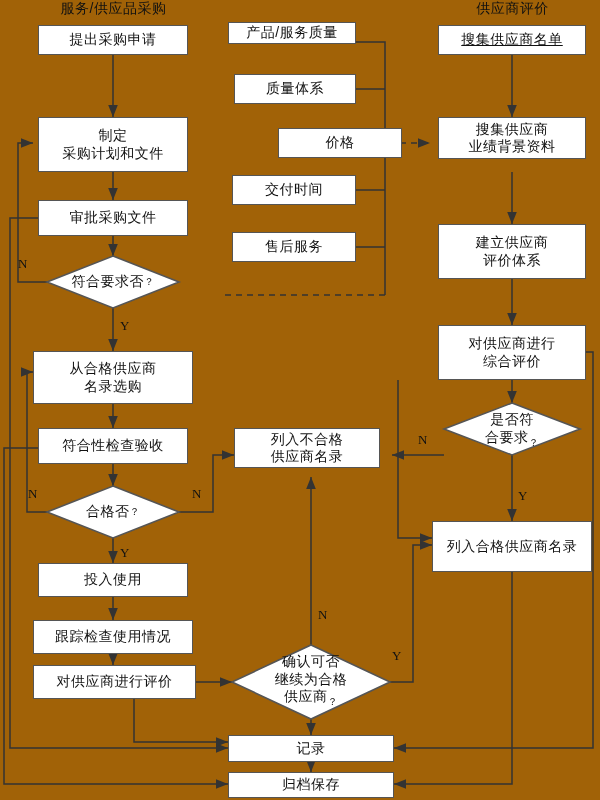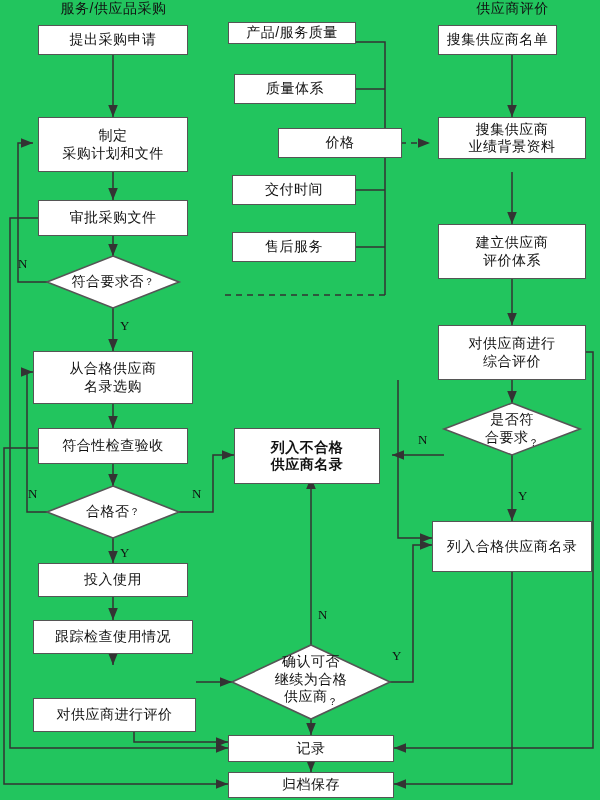--- a/index.html
+++ b/index.html
@@ -1,17 +1,17 @@
 <!DOCTYPE html>
 <html><head>
 <meta charset="utf-8">
 <style>
   html,body{margin:0;padding:0;background:#ffffff;}
   body{width:600px;height:800px;font-family:"Liberation Sans","DejaVu Sans",sans-serif;}
-  #stage{position:relative;width:600px;height:800px;overflow:hidden;background:#22c55e;}
+  #stage{position:relative;width:600px;height:800px;overflow:hidden;background:#a16207;}
   svg.wires{position:absolute;left:0;top:0;width:600px;height:800px;}
   .col-title{
     position:absolute;font-size:14px;color:#111;white-space:nowrap;
     text-align:center;letter-spacing:0.5px;
   }
   .node{
     position:absolute;box-sizing:border-box;
     border:1.6px solid #555;background:#fff;
     display:flex;align-items:center;justify-content:center;
     text-align:center;font-size:14px;color:#111;line-height:1.25;
@@ -151,21 +151,21 @@
   </div>
 
   <div class="node" style="left:38px;top:563px;width:150px;height:34px;">
     <span>投入使用</span>
   </div>
 
   <div class="node" style="left:33px;top:620px;width:160px;height:34px;">
     <span>跟踪检查使用情况</span>
   </div>
 
-  <div class="node" style="left:33px;top:665px;width:163px;height:34px;margin-top:33px;">
+  <div class="node" style="left:33px;top:665px;width:163px;height:34px;">
     <span>对供应商进行评价</span>
   </div>
 
   <div class="node" style="left:228px;top:22px;width:128px;height:22px;">
     <span>产品/服务质量</span>
   </div>
 
   <div class="node" style="left:234px;top:74px;width:122px;height:30px;">
     <span>质量体系</span>
   </div>
@@ -175,40 +175,40 @@
   </div>
 
   <div class="node" style="left:232px;top:175px;width:124px;height:30px;">
     <span>交付时间</span>
   </div>
 
   <div class="node" style="left:232px;top:232px;width:124px;height:30px;justify-content:center;">
     <span>售后服务</span>
   </div>
 
-  <div class="node" style="left:234px;top:428px;width:146px;height:56px;flex-direction:column;font-weight:bold;">
+  <div class="node" style="left:234px;top:428px;width:146px;height:40px;flex-direction:column;">
     <span class="l">列入不合格</span>
     <span class="l">供应商名录</span>
   </div>
 
   <div class="diamond-text" style="left:252px;top:651px;width:118px;height:60px;flex-direction:column;">
     <span class="l">确认可否</span>
     <span class="l">继续为合格</span>
     <span class="l"><span>供应商</span><span class="qm">？</span></span>
   </div>
 
   <div class="node" style="left:228px;top:735px;width:166px;height:27px;">
     <span>记录</span>
   </div>
 
   <div class="node" style="left:228px;top:772px;width:166px;height:26px;">
     <span>归档保存</span>
   </div>
 
-  <div class="node" style="left:438px;top:25px;width:119px;height:30px;">
+  <div class="node" style="left:438px;top:25px;width:148px;height:30px;text-decoration:underline;">
     <span>搜集供应商名单</span>
   </div>
 
   <div class="node" style="left:438px;top:117px;width:148px;height:42px;flex-direction:column;">
     <span class="l">搜集供应商</span>
     <span class="l">业绩背景资料</span>
   </div>
 
   <div class="node" style="left:438px;top:224px;width:148px;height:55px;flex-direction:column;">
     <span class="l">建立供应商</span>

